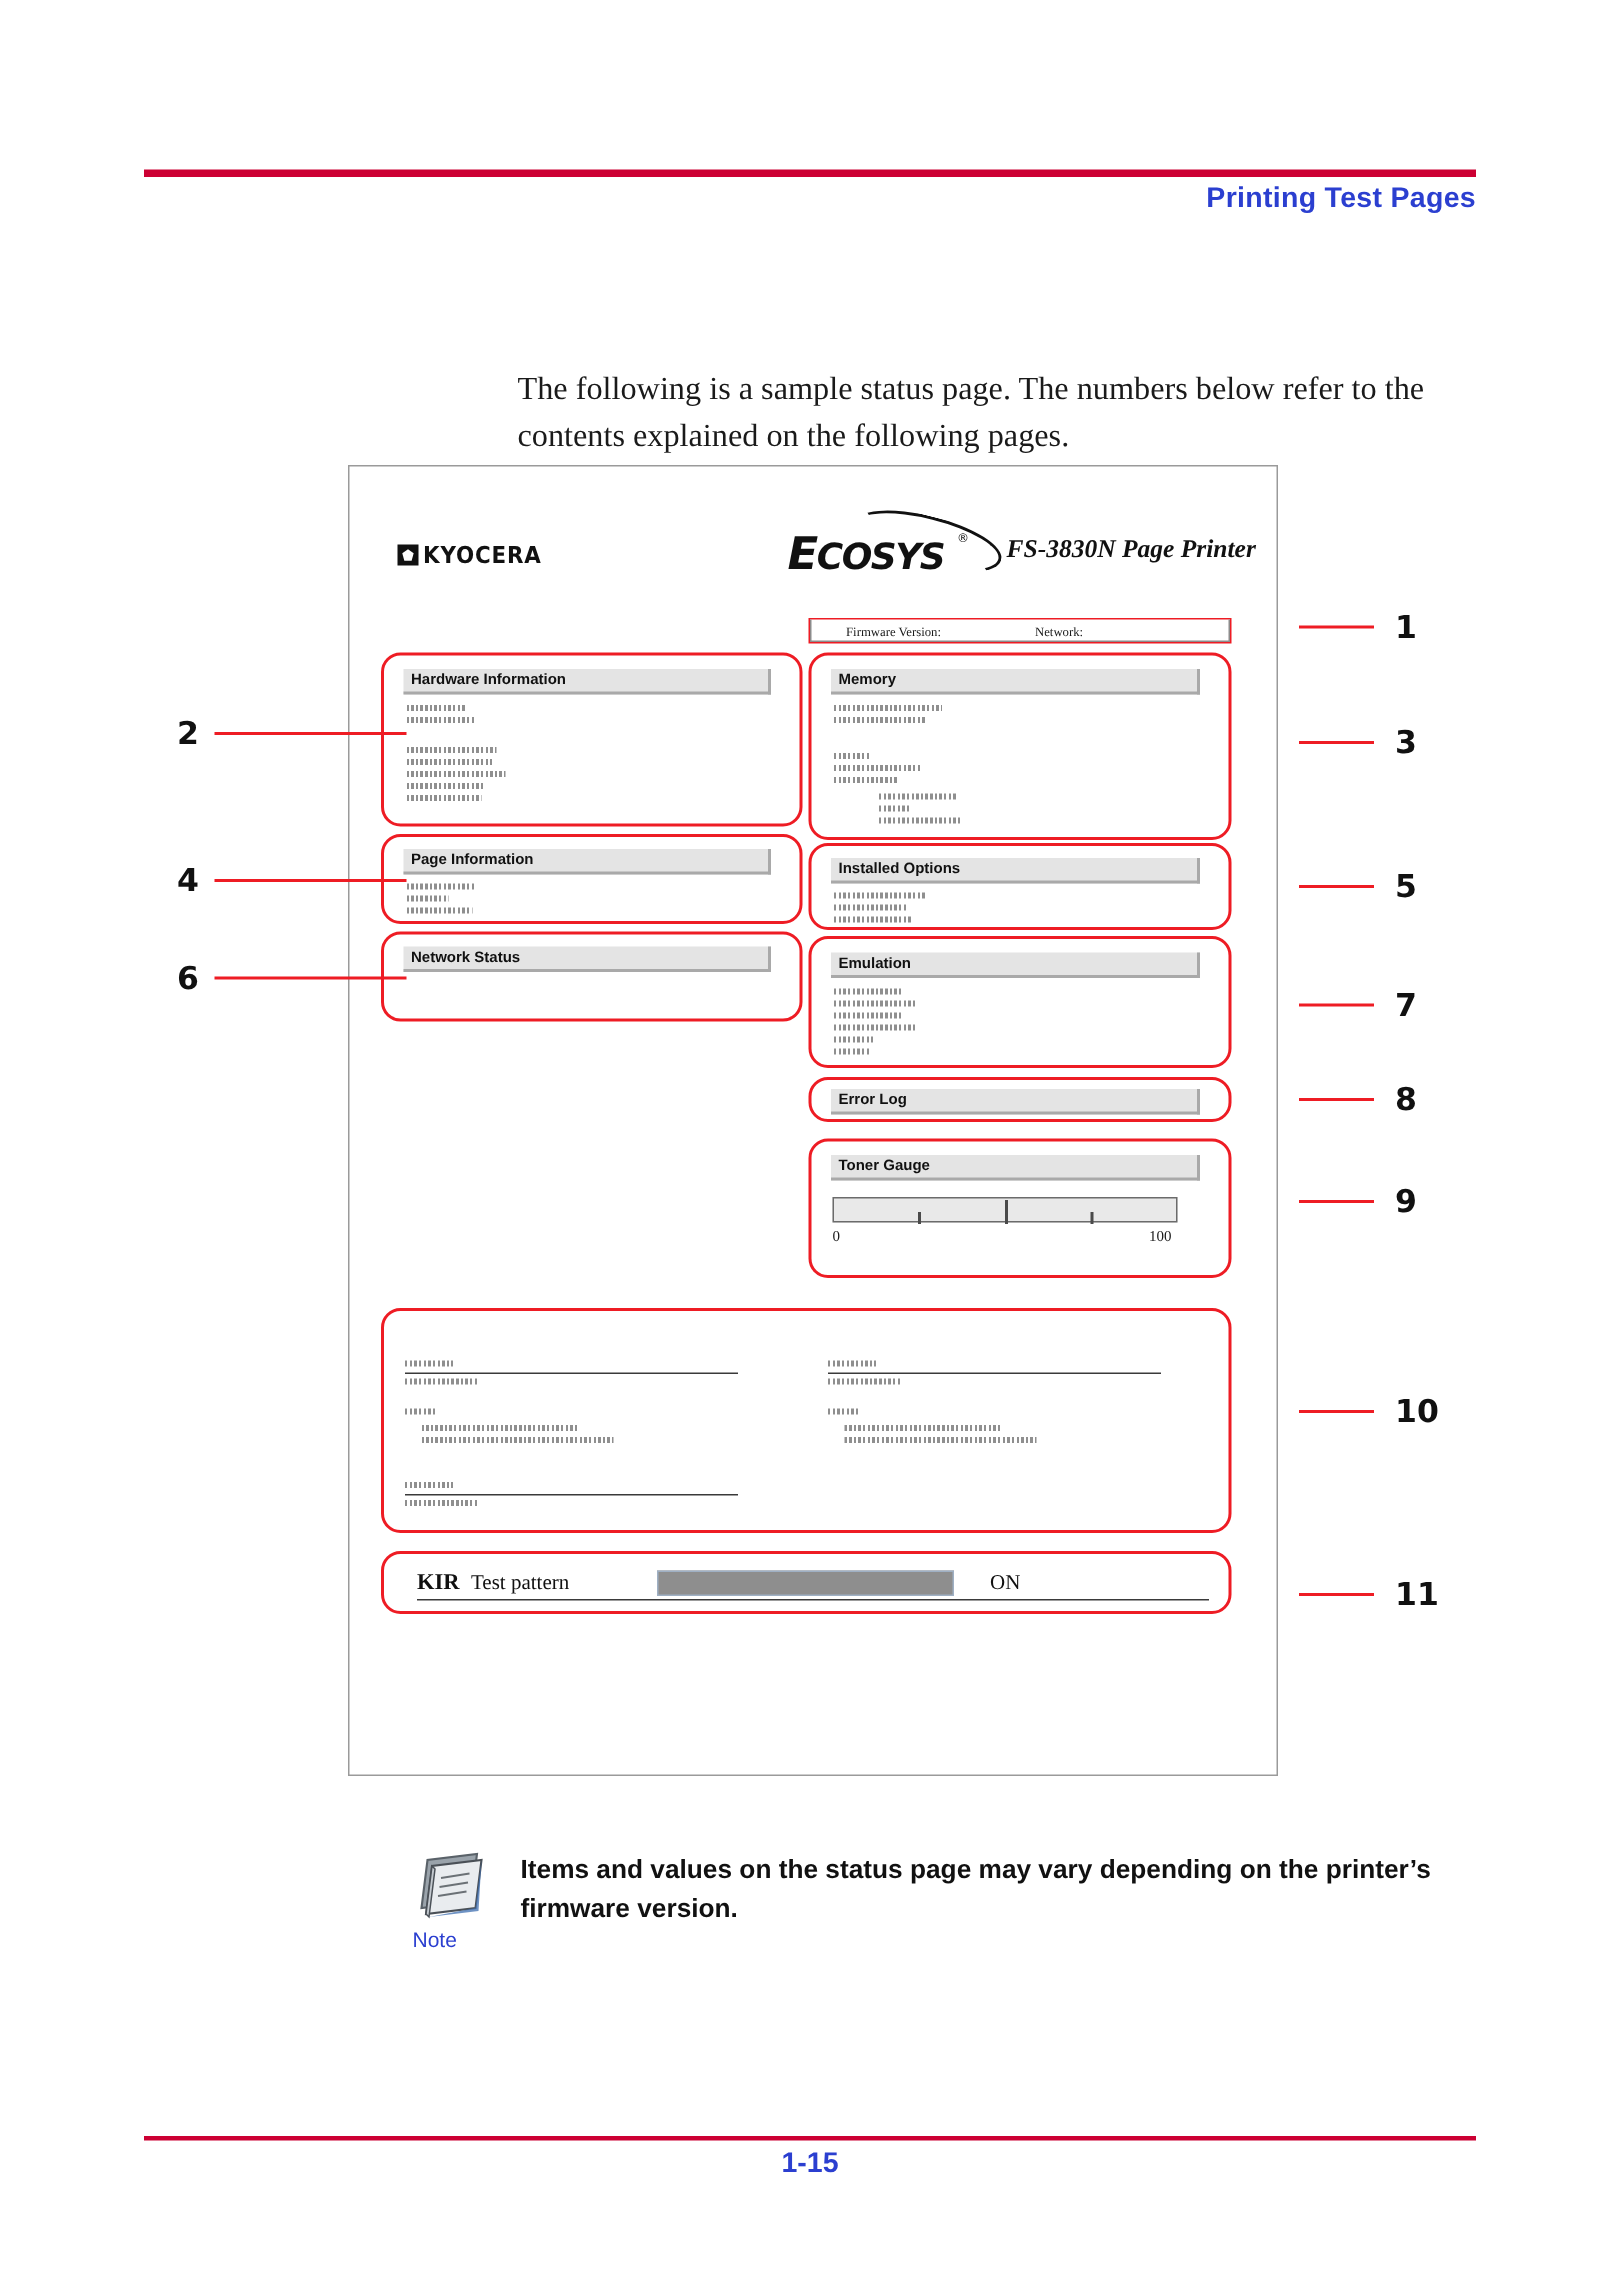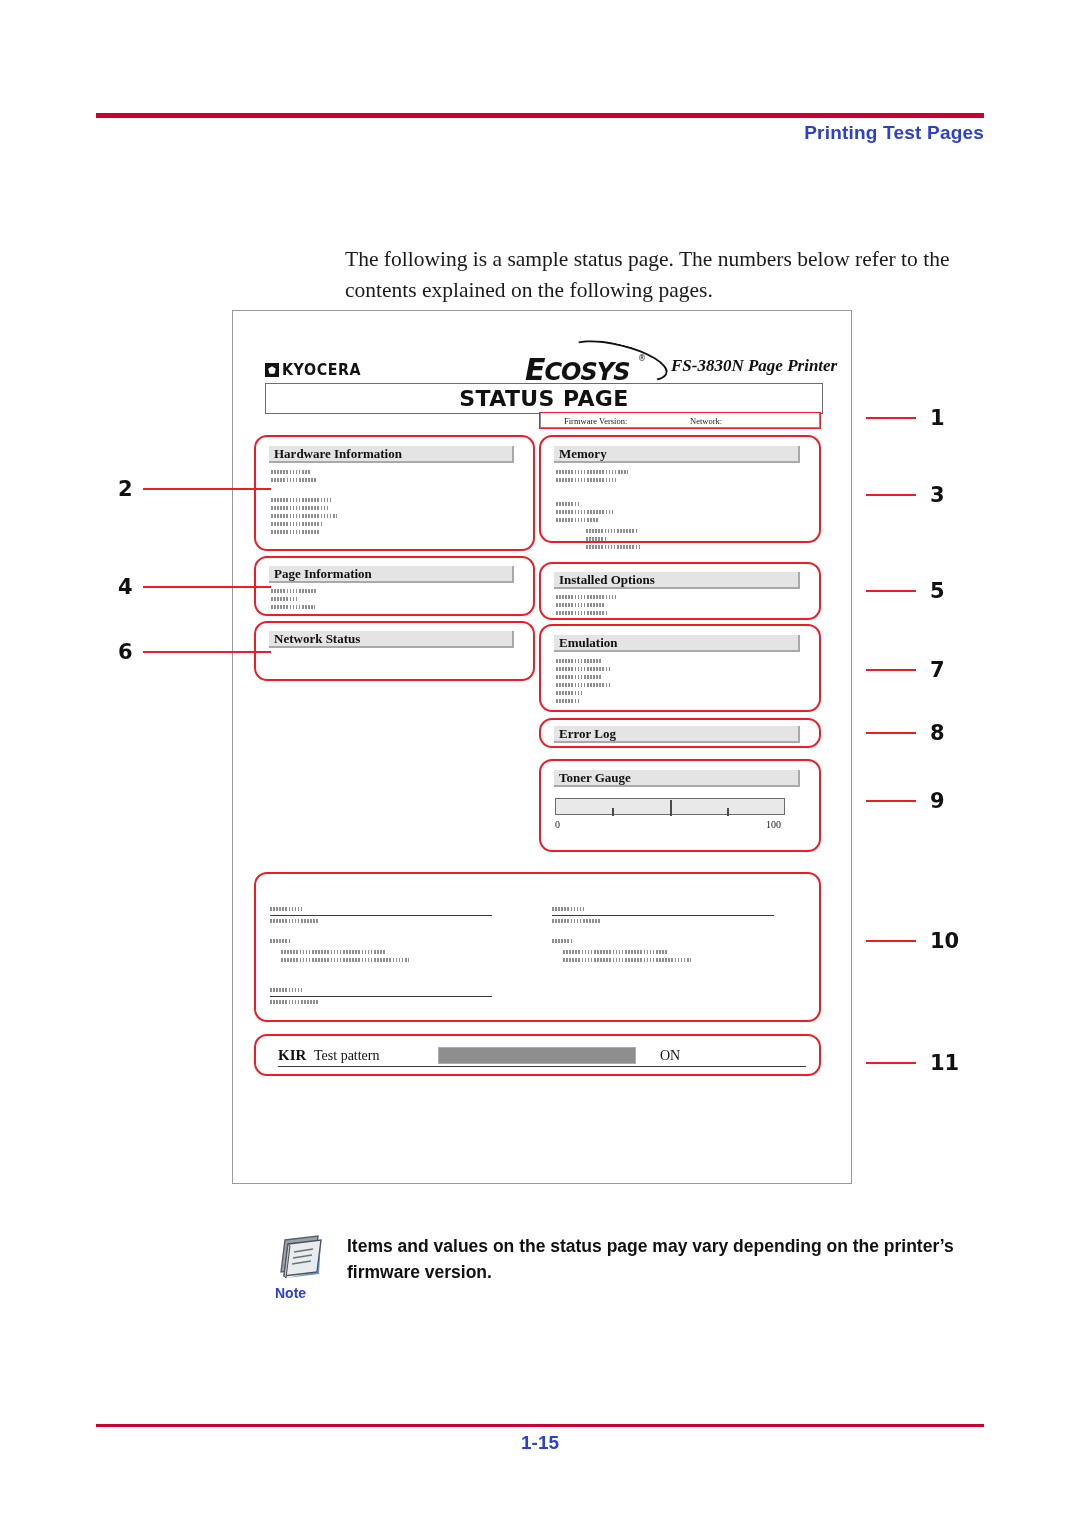--- a/index.html
+++ b/index.html
@@ -198,22 +198,22 @@
   .sec-head {
     position: absolute;
     height: 15px;
     background: #e4e4e4;
     border-right: 2px solid #a9a9a9;
     border-bottom: 2px solid #a9a9a9;
     display: flex;
     align-items: center;
   }
   .sec-head span {
-    font-family: Liberation Serif, serif;
-    font-size: 13px;
+    font-family: Liberation Sans, sans-serif;
+    font-size: 10px;
     font-weight: bold;
     color: #111;
     padding-left: 5px;
     white-space: nowrap;
   }
 
   
   .ph {
     position: absolute;
     height: 4px;
@@ -306,21 +306,21 @@
     left: 272px;
     top: 1232px;
     width: 54px;
     height: 52px;
   }
   #note-label {
     position: absolute;
     left: 275px;
     top: 1285px;
     font-size: 14px;
-    font-weight: bold;
+    font-weight: normal;
     color: #2b3fd0;
   }
   #note-text {
     position: absolute;
     left: 347px;
     top: 1233px;
     width: 650px;
     font-size: 17.5px;
     font-weight: bold;
     line-height: 26px;
@@ -362,44 +362,41 @@
     <span class="kyo-word">KYOCERA</span>
   </div>
 
   <div class="ecosys-block">
     <span class="ecosys-arc"></span>
     <span class="ecosys-word"><span class="big">E</span><span>COSYS</span></span>
     <span class="ecosys-reg">®</span>
     <span class="model-name">FS-3830N  Page Printer</span>
   </div>
 
-  <div class="status-title-bar">
-    <span>STATUS PAGE</span>
-  </div>
 
   <div class="fw-row">
     <div class="inner"></div>
     <span class="fw-label a">Firmware Version:</span>
     <span class="fw-label b">Network:</span>
   </div>
 
   <div class="rbox" style="left:21px; top:124px; width:281px; height:116px;">
     <div class="sec-head" style="left:13px; top:9px; width:243px;">
       <span>Hardware Information</span>
     </div>
     <div class="ph" style="left:15px; top:33px; width:39px;"></div>
     <div class="ph" style="left:15px; top:41px; width:46px;"></div>
     <div class="ph" style="left:15px; top:61px; width:60px;"></div>
     <div class="ph" style="left:15px; top:69px; width:57px;"></div>
     <div class="ph" style="left:15px; top:77px; width:66px;"></div>
     <div class="ph" style="left:15px; top:85px; width:52px;"></div>
     <div class="ph" style="left:15px; top:93px; width:50px;"></div>
   </div>
 
-  <div class="rbox" style="left:306px; top:124px; width:282px; height:108px;">
+  <div class="rbox" style="left:306px; top:124px; width:282px; height:125px;">
     <div class="sec-head" style="left:13px; top:9px; width:244px;">
       <span>Memory</span>
     </div>
     <div class="ph" style="left:15px; top:33px; width:72px;"></div>
     <div class="ph" style="left:15px; top:41px; width:62px;"></div>
     <div class="ph" style="left:15px; top:65px; width:24px;"></div>
     <div class="ph" style="left:15px; top:73px; width:58px;"></div>
     <div class="ph" style="left:15px; top:81px; width:42px;"></div>
     <div class="ph" style="left:45px; top:92px; width:52px;"></div>
     <div class="ph" style="left:45px; top:100px; width:20px;"></div>

